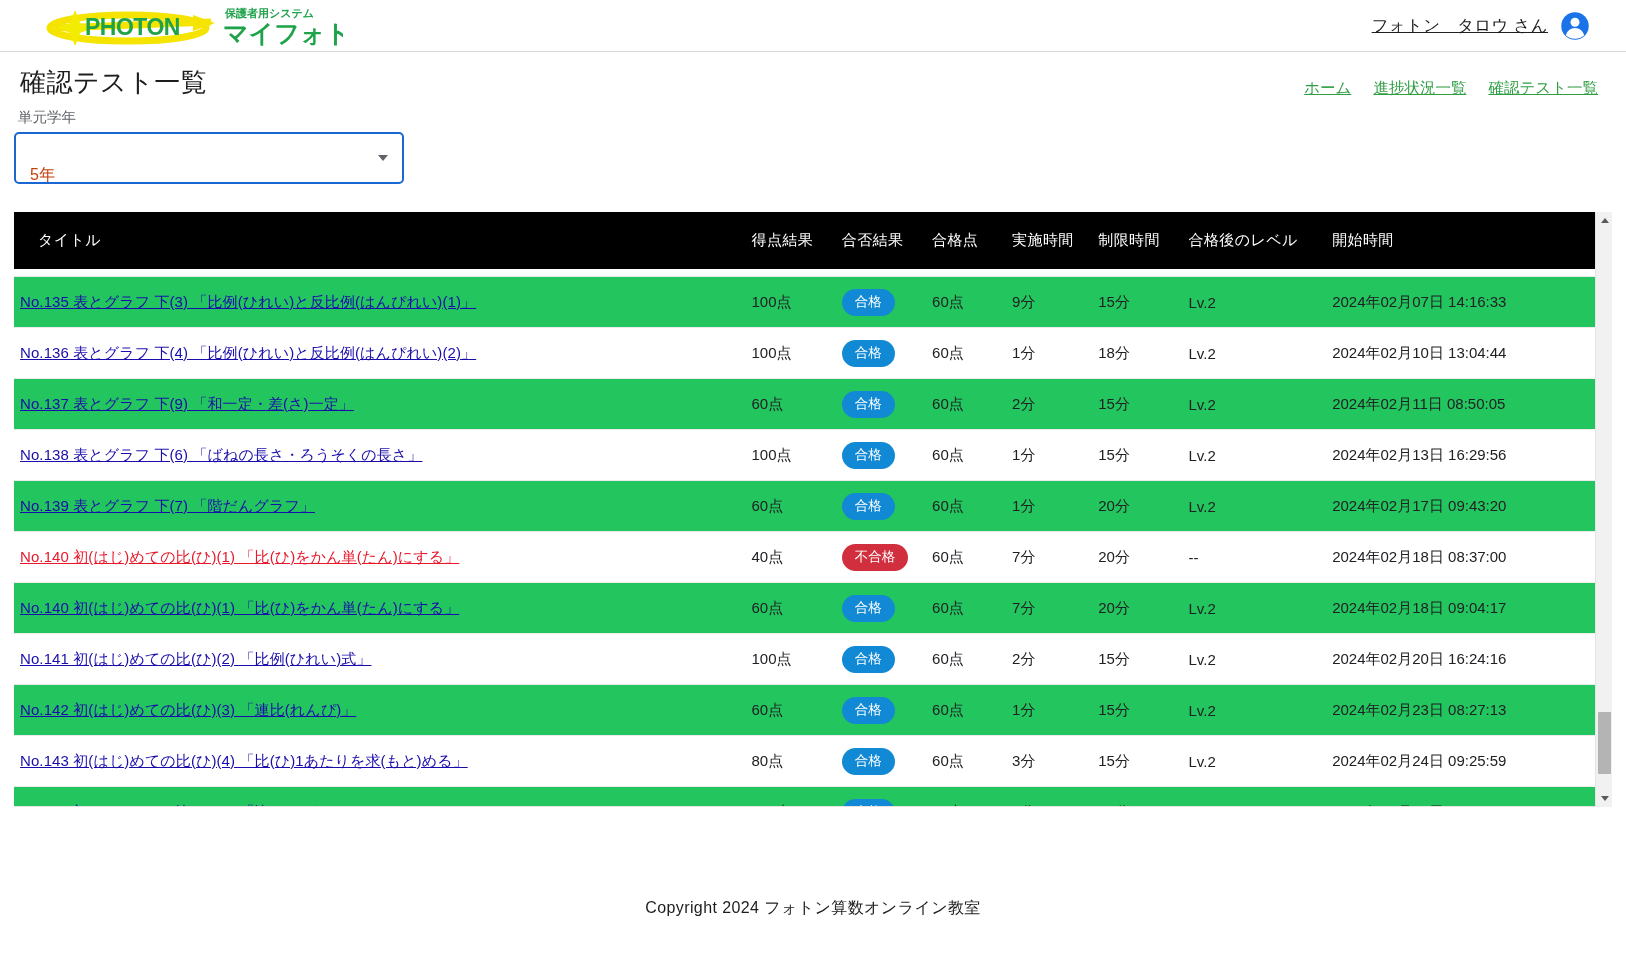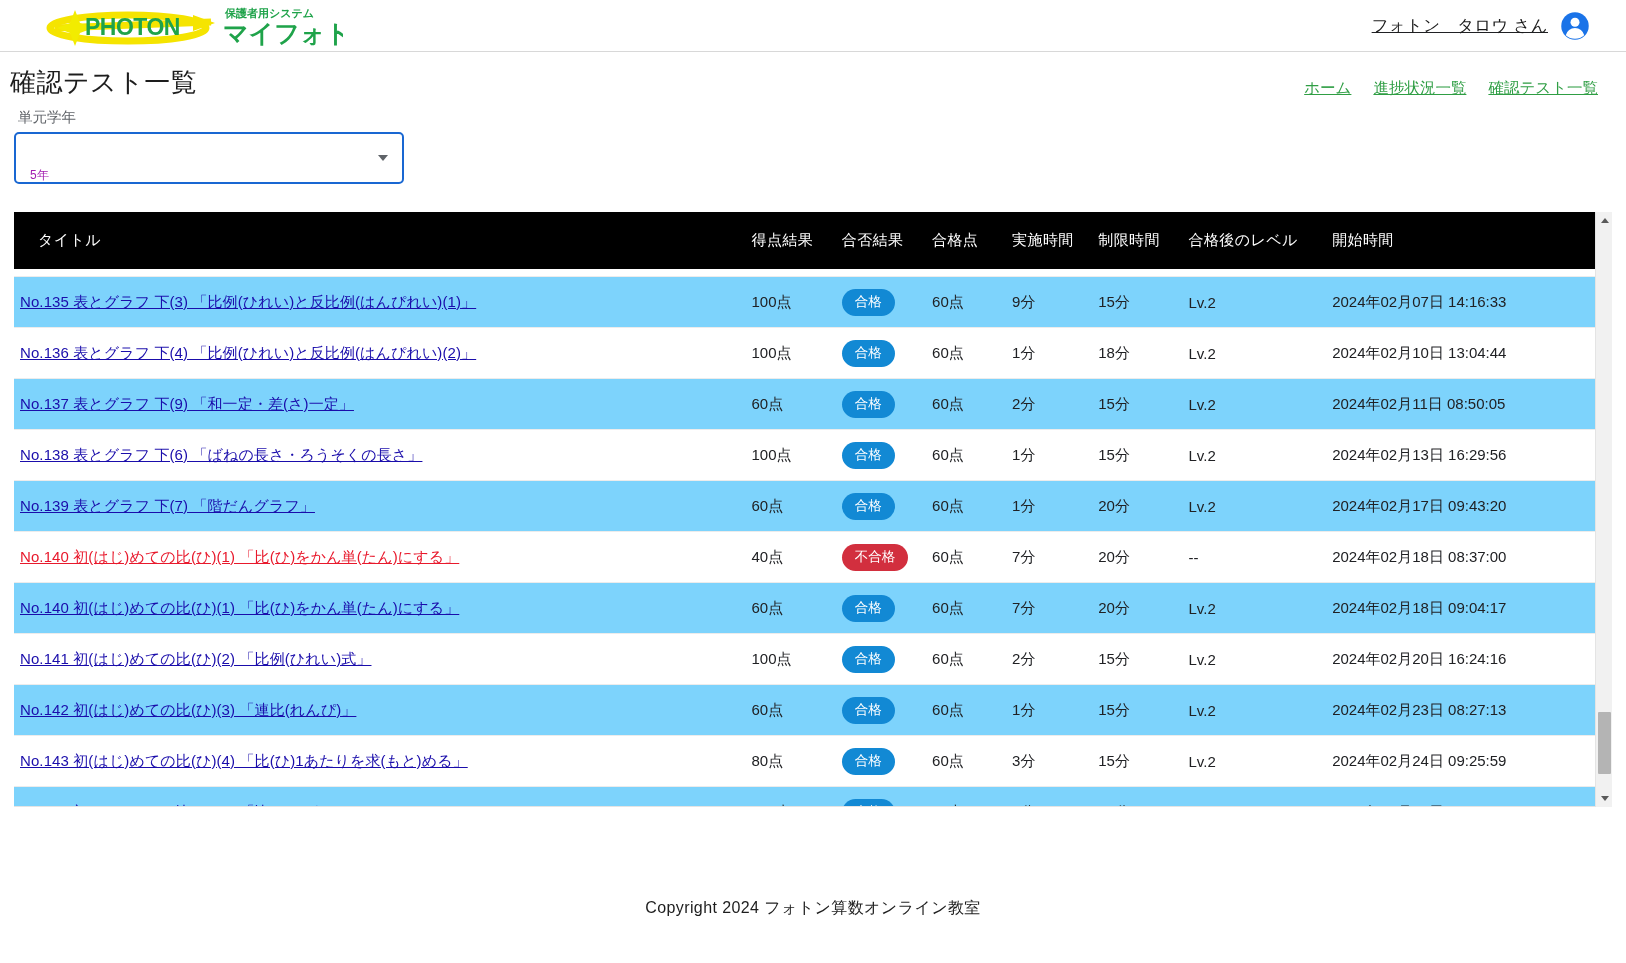--- a/index.html
+++ b/index.html
@@ -33,21 +33,21 @@
     font-size: 16.5px;
     color: #1a1a1a;
     letter-spacing: .3px;
     white-space: nowrap;
   }
   .avatar-icon { display: block; }
 
   
   .page-head {
     position: relative;
-    padding: 14px 22px 0 10px;
+    padding: 14px 22px 0 20px;
     display: flex;
     align-items: flex-start;
   }
   .page-title {
     font-size: 26px;
     font-weight: 400;
     color: #1d1d1d;
     margin: 0;
     line-height: 1.3;
     letter-spacing: .5px;
@@ -82,22 +82,22 @@
     height: 52px;
     border: 2px solid #1967d2;
     border-radius: 5px;
     background: #fff;
     display: flex;
     align-items: center;
     padding: 0 14px;
     cursor: pointer;
   }
   .select-value {
-    font-size: 12px;
-    color: #a21caf;
+    font-size: 16px;
+    color: #c2410c;
     letter-spacing: .4px;
     margin-top: 36px;
   }
   .select-arrow {
     position: absolute;
     right: 14px;
     top: 50%;
     transform: translateY(-50%);
     width: 0; height: 0;
     border-left: 5.5px solid transparent;
@@ -151,21 +151,21 @@
 
   table.tests tbody td {
     font-size: 15px;
     color: #202124;
     padding: 0 6px;
     height: 51px;
     vertical-align: middle;
     border-bottom: 1px solid #ececec;
     white-space: nowrap;
   }
-  table.tests tbody tr.odd td { background: #7dd3fc; }
+  table.tests tbody tr.odd td { background: #22c55e; }
   table.tests tbody tr.even td { background: #ffffff; }
   td.c-title { padding-left: 24px; }
   td.c-score, td.c-pass, td.c-dur, td.c-limit { text-align: left; padding-left: 10px; }
   td.c-level { text-align: left; padding-left: 16px; color: #3c3c3c; }
   td.c-start { text-align: left; padding-left: 8px; color: #262626; }
   td.c-result { text-align: left; padding-left: 8px; }
 
   .test-link {
     color: #1a0dab;
     text-decoration: underline;

